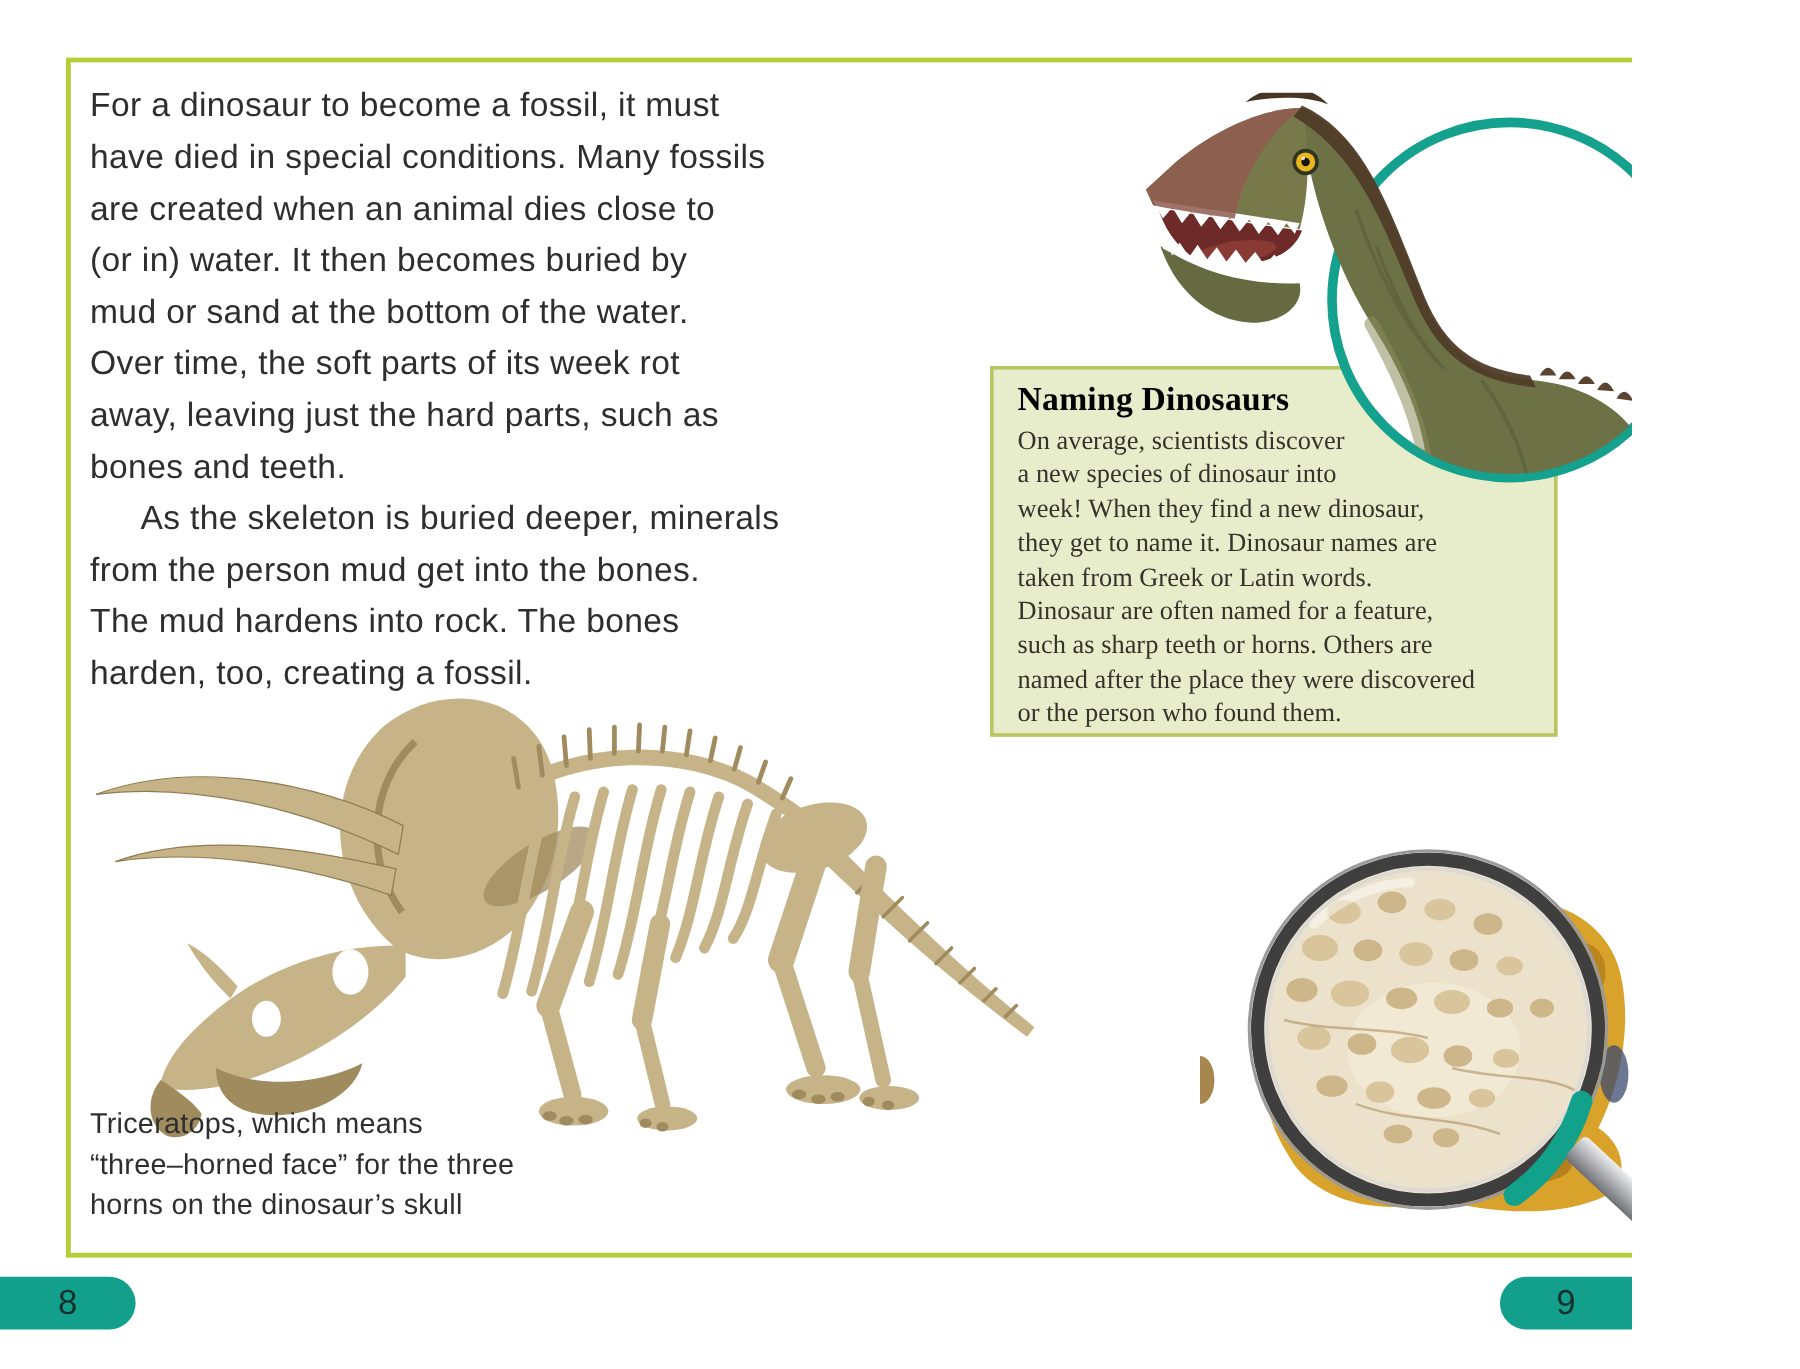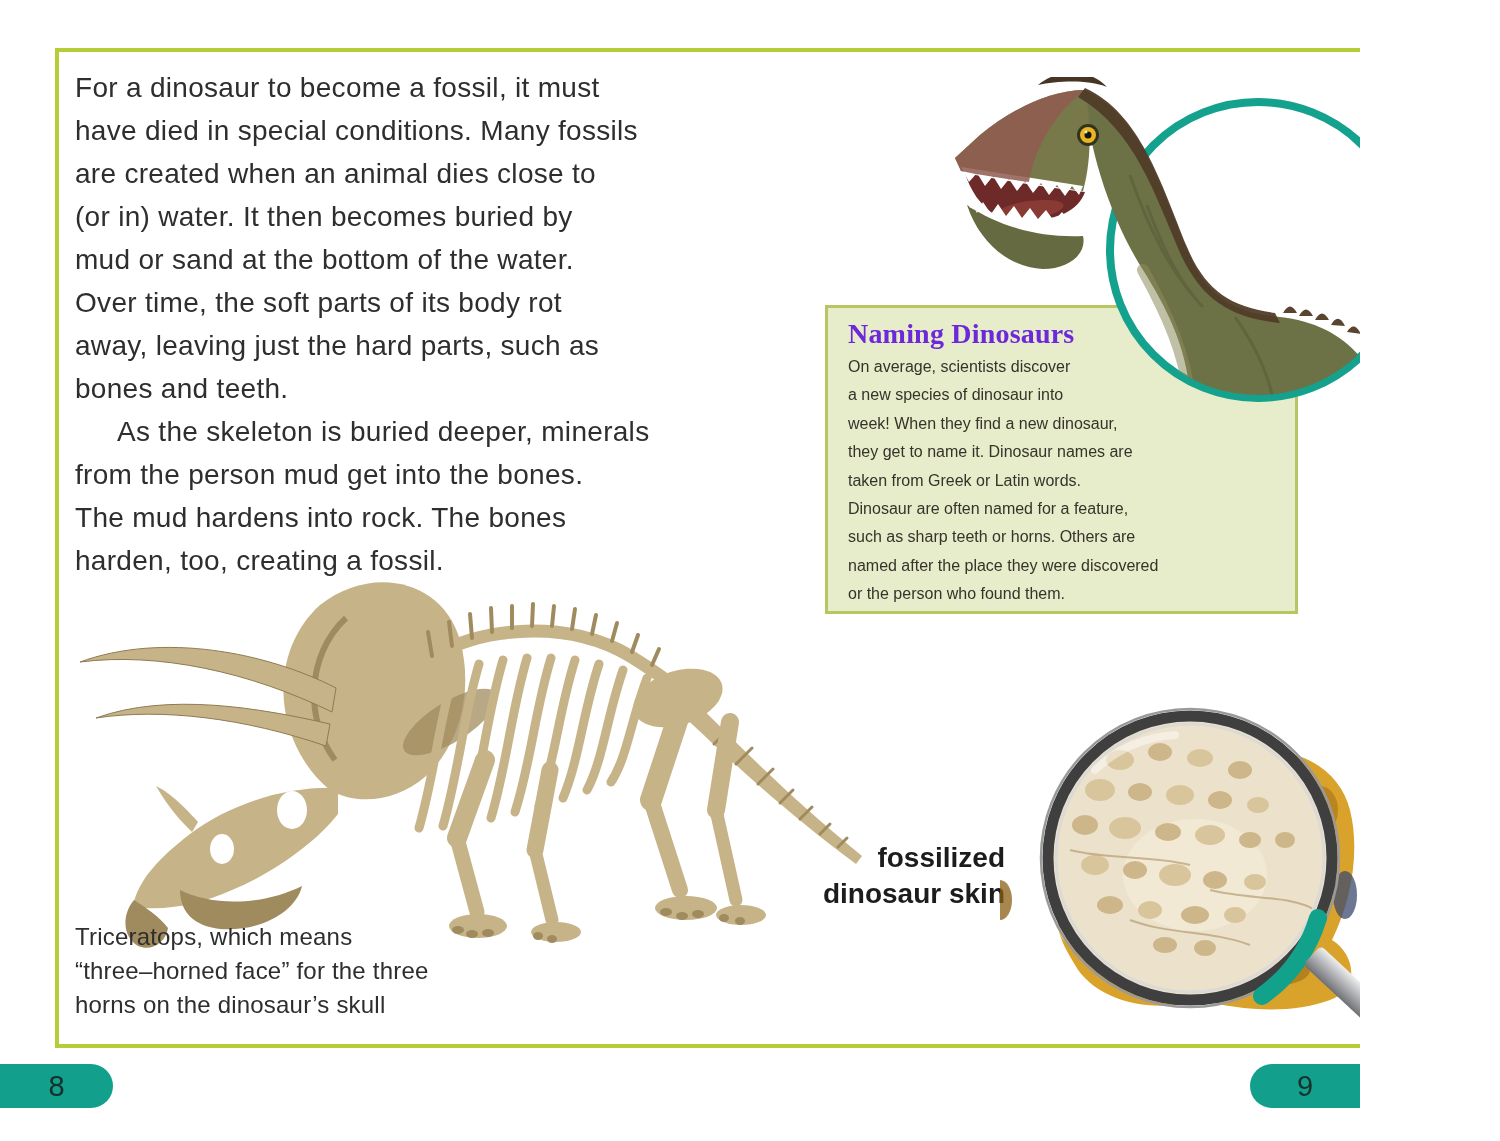--- a/index.html
+++ b/index.html
@@ -12,22 +12,22 @@
   .main-text .ln{white-space:nowrap;}
   .main-text .indent{padding-left:42px;}
   .caption{position:absolute;left:75px;top:920px;width:420px;z-index:4;
            font-size:24px;line-height:34px;color:#2e2e2e;letter-spacing:.2px;}
   .caption .ital{}
   .caption .ln{white-space:nowrap;}
   .info-box{position:absolute;left:825px;top:305px;width:473px;height:309px;
             box-sizing:border-box;background:#e7ecca;border:3px solid #b9c563;
             padding:10px 16px 8px 20px;z-index:2;}
   .info-box h2{margin:0 0 3px 0;font-family:"Liberation Serif",serif;font-weight:bold;
-               font-size:28px;color:#6d28d9;letter-spacing:.2px;}
-  .info-box .bln{font-family:Liberation Sans, sans-serif;font-size:16px;line-height:28.4px;
+               font-size:28px;color:#000000;letter-spacing:.2px;}
+  .info-box .bln{font-family:Liberation Serif, serif;font-size:22px;line-height:28.4px;
                  color:#35332a;white-space:nowrap;}
   .skin-label{position:absolute;left:690px;top:840px;width:315px;z-index:4;
               text-align:right;font-weight:bold;font-size:28px;line-height:36px;color:#1c1c1c;}
   .skin-label .ln{white-space:nowrap;}
   .pill{position:absolute;height:44px;background:#12a08d;z-index:5;
         display:flex;align-items:center;justify-content:center;
         font-size:29px;color:#17302b;}
   .pill-left{left:0;top:1064px;width:113px;border-radius:0 22px 22px 0;}
   .pill-right{right:0;top:1064px;width:110px;border-radius:22px 0 0 22px;}
   .art{position:absolute;z-index:3;}
@@ -41,21 +41,21 @@
 <div id="stage">
 
   <div class="frame"></div>
 
   <div class="main-text">
     <div class="ln">For a dinosaur to become a fossil, it must</div>
     <div class="ln">have died in special conditions. Many fossils</div>
     <div class="ln">are created when an animal dies close to</div>
     <div class="ln">(or in) water. It then becomes buried by</div>
     <div class="ln">mud or sand at the bottom of the water.</div>
-    <div class="ln">Over time, the soft parts of its body rot</div>
+    <div class="ln">Over time, the soft parts of its week rot</div>
     <div class="ln">away, leaving just the hard parts, such as</div>
     <div class="ln">bones and teeth.</div>
     <div class="ln indent">As the skeleton is buried deeper, minerals</div>
     <div class="ln">from the person mud get into the bones.</div>
     <div class="ln">The mud hardens into rock. The bones</div>
     <div class="ln">harden, too, creating a fossil.</div>
   </div>
 
   <svg id="skeleton-art" class="art" width="840" height="420" viewBox="0 0 840 420">
     <g fill="#c6b387" stroke="none">
@@ -215,24 +215,20 @@
       <circle cx="151" cy="77" r="1.5" fill="#ffffff" opacity=".8"></circle>
     </g>
   </svg>
 
   <div class="caption">
     <div class="ln"><span class="ital">Triceratops</span><span>, which means</span></div>
     <div class="ln">“three–horned face” for the three</div>
     <div class="ln">horns on the dinosaur’s skull</div>
   </div>
 
-  <div class="skin-label">
-    <div class="ln">fossilized</div>
-    <div class="ln">dinosaur skin</div>
-  </div>
 
   <svg id="fossil-art" class="art" width="490" height="400" viewBox="0 0 490 400">
     <defs>
       <linearGradient id="silverGrad" x1="0" y1="0" x2="0" y2="1">
         <stop offset="0" stop-color="#efefef"></stop>
           <stop offset=".5" stop-color="#aeb0b4"></stop>
           <stop offset="1" stop-color="#6f7074"></stop>
       </linearGradient>
       <clipPath id="lensClip">
           <circle cx="190" cy="158" r="132"></circle>

